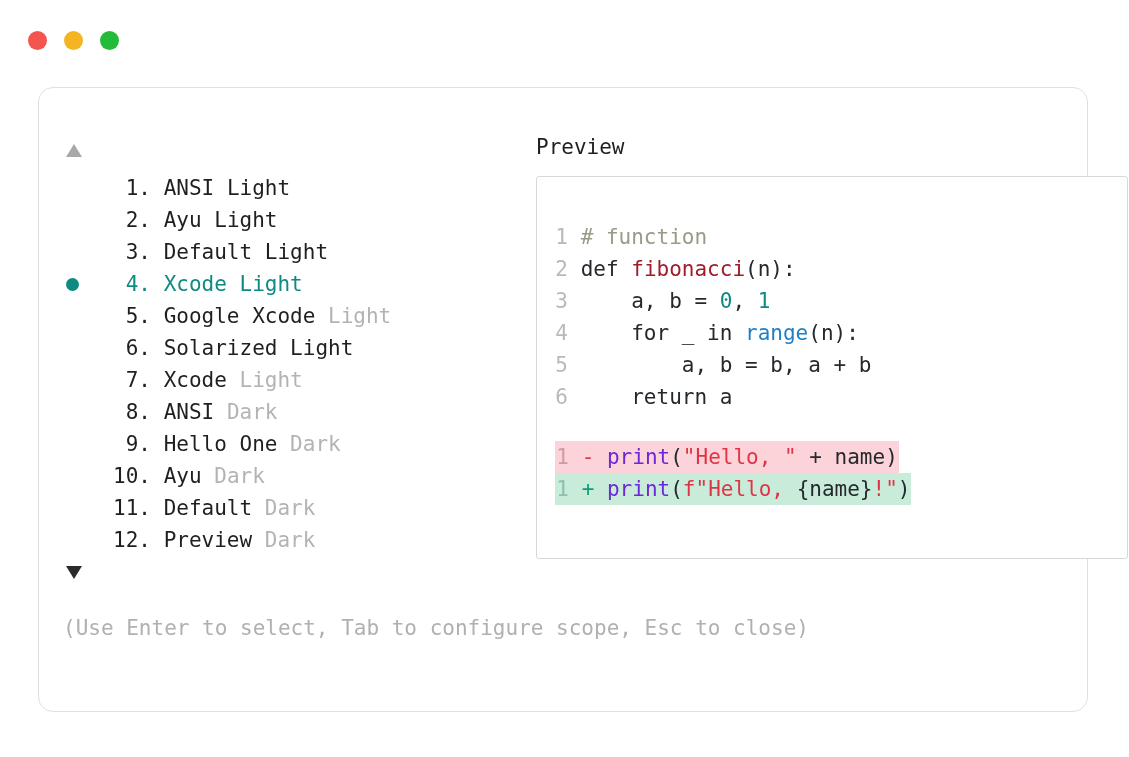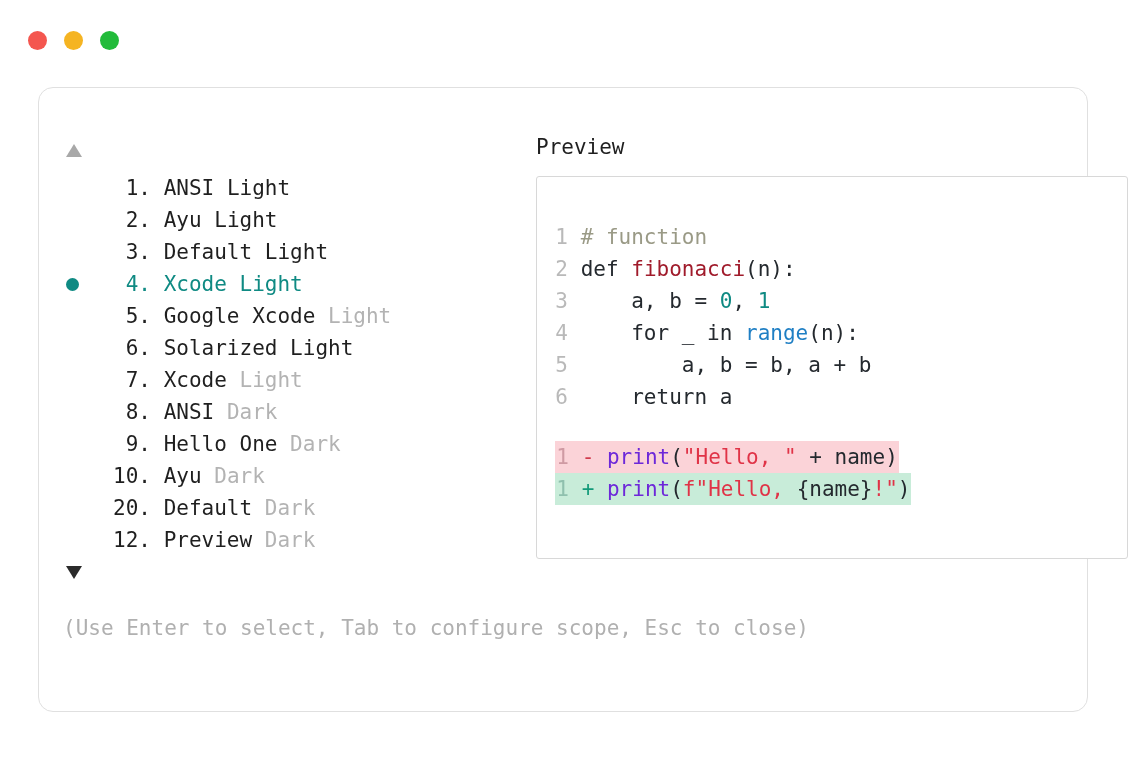--- a/index.html
+++ b/index.html
@@ -218,21 +218,21 @@
         <div class="theme-row"><span class="bullet-slot"></span><span class="row-index">1.</span><span class="row-dotspace"> </span><span class="row-name">ANSI</span><span> </span><span class="row-suffix-strong">Light</span></div>
         <div class="theme-row"><span class="bullet-slot"></span><span class="row-index">2.</span><span class="row-dotspace"> </span><span class="row-name">Ayu</span><span> </span><span class="row-suffix-strong">Light</span></div>
         <div class="theme-row"><span class="bullet-slot"></span><span class="row-index">3.</span><span class="row-dotspace"> </span><span class="row-name">Default</span><span> </span><span class="row-suffix-strong">Light</span></div>
         <div class="theme-row selected"><span class="bullet-slot"><span class="bullet"></span></span><span class="row-index">4.</span><span class="row-dotspace"> </span><span class="row-name">Xcode</span><span> </span><span class="row-suffix-strong">Light</span></div>
         <div class="theme-row"><span class="bullet-slot"></span><span class="row-index">5.</span><span class="row-dotspace"> </span><span class="row-name">Google Xcode</span><span> </span><span class="row-suffix-dim">Light</span></div>
         <div class="theme-row"><span class="bullet-slot"></span><span class="row-index">6.</span><span class="row-dotspace"> </span><span class="row-name">Solarized</span><span> </span><span class="row-suffix-strong">Light</span></div>
         <div class="theme-row"><span class="bullet-slot"></span><span class="row-index">7.</span><span class="row-dotspace"> </span><span class="row-name">Xcode</span><span> </span><span class="row-suffix-dim">Light</span></div>
         <div class="theme-row"><span class="bullet-slot"></span><span class="row-index">8.</span><span class="row-dotspace"> </span><span class="row-name">ANSI</span><span> </span><span class="row-suffix-dim">Dark</span></div>
         <div class="theme-row"><span class="bullet-slot"></span><span class="row-index">9.</span><span class="row-dotspace"> </span><span class="row-name">Hello One</span><span> </span><span class="row-suffix-dim">Dark</span></div>
         <div class="theme-row"><span class="bullet-slot"></span><span class="row-index">10.</span><span class="row-dotspace"> </span><span class="row-name">Ayu</span><span> </span><span class="row-suffix-dim">Dark</span></div>
-        <div class="theme-row"><span class="bullet-slot"></span><span class="row-index">20.</span><span class="row-dotspace"> </span><span class="row-name">Default</span><span> </span><span class="row-suffix-dim">Dark</span></div>
+        <div class="theme-row"><span class="bullet-slot"></span><span class="row-index">11.</span><span class="row-dotspace"> </span><span class="row-name">Default</span><span> </span><span class="row-suffix-dim">Dark</span></div>
         <div class="theme-row"><span class="bullet-slot"></span><span class="row-index">12.</span><span class="row-dotspace"> </span><span class="row-name">Preview</span><span> </span><span class="row-suffix-dim">Dark</span></div>
       </div>
 
     <div id="arrow-down-row">
       <div class="scroll-arrow down"></div>
     </div>
   </div>
 
   <div id="hint">(Use Enter to select, Tab to configure scope, Esc to close)</div>
 

